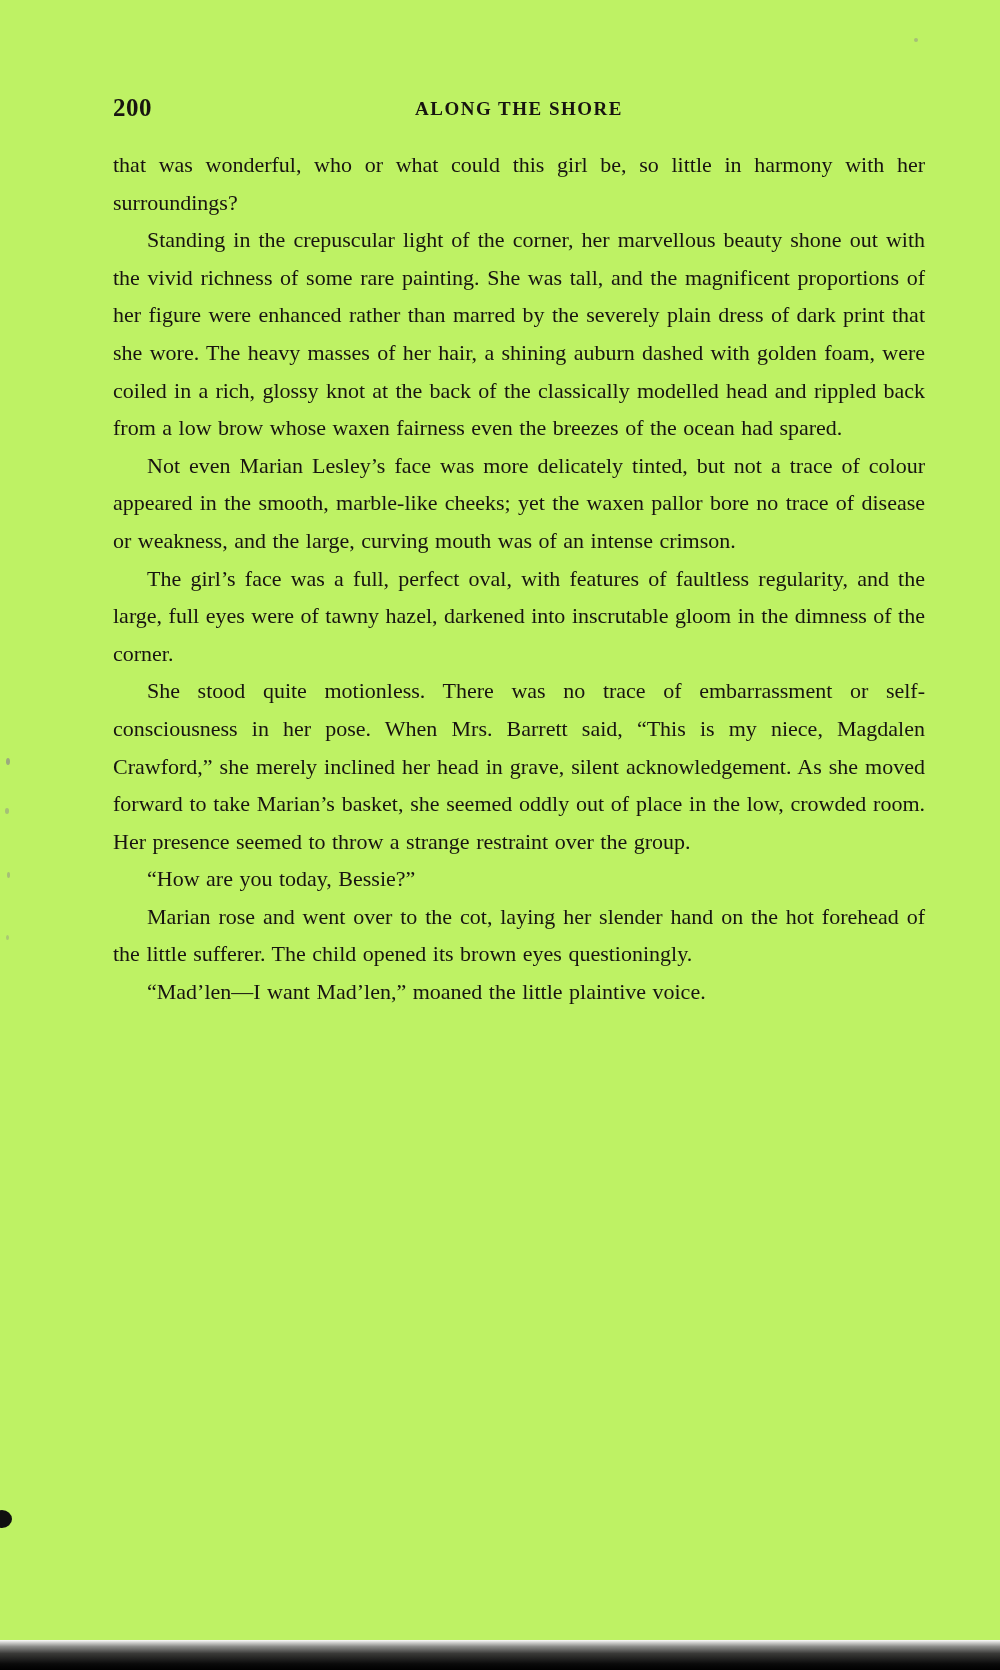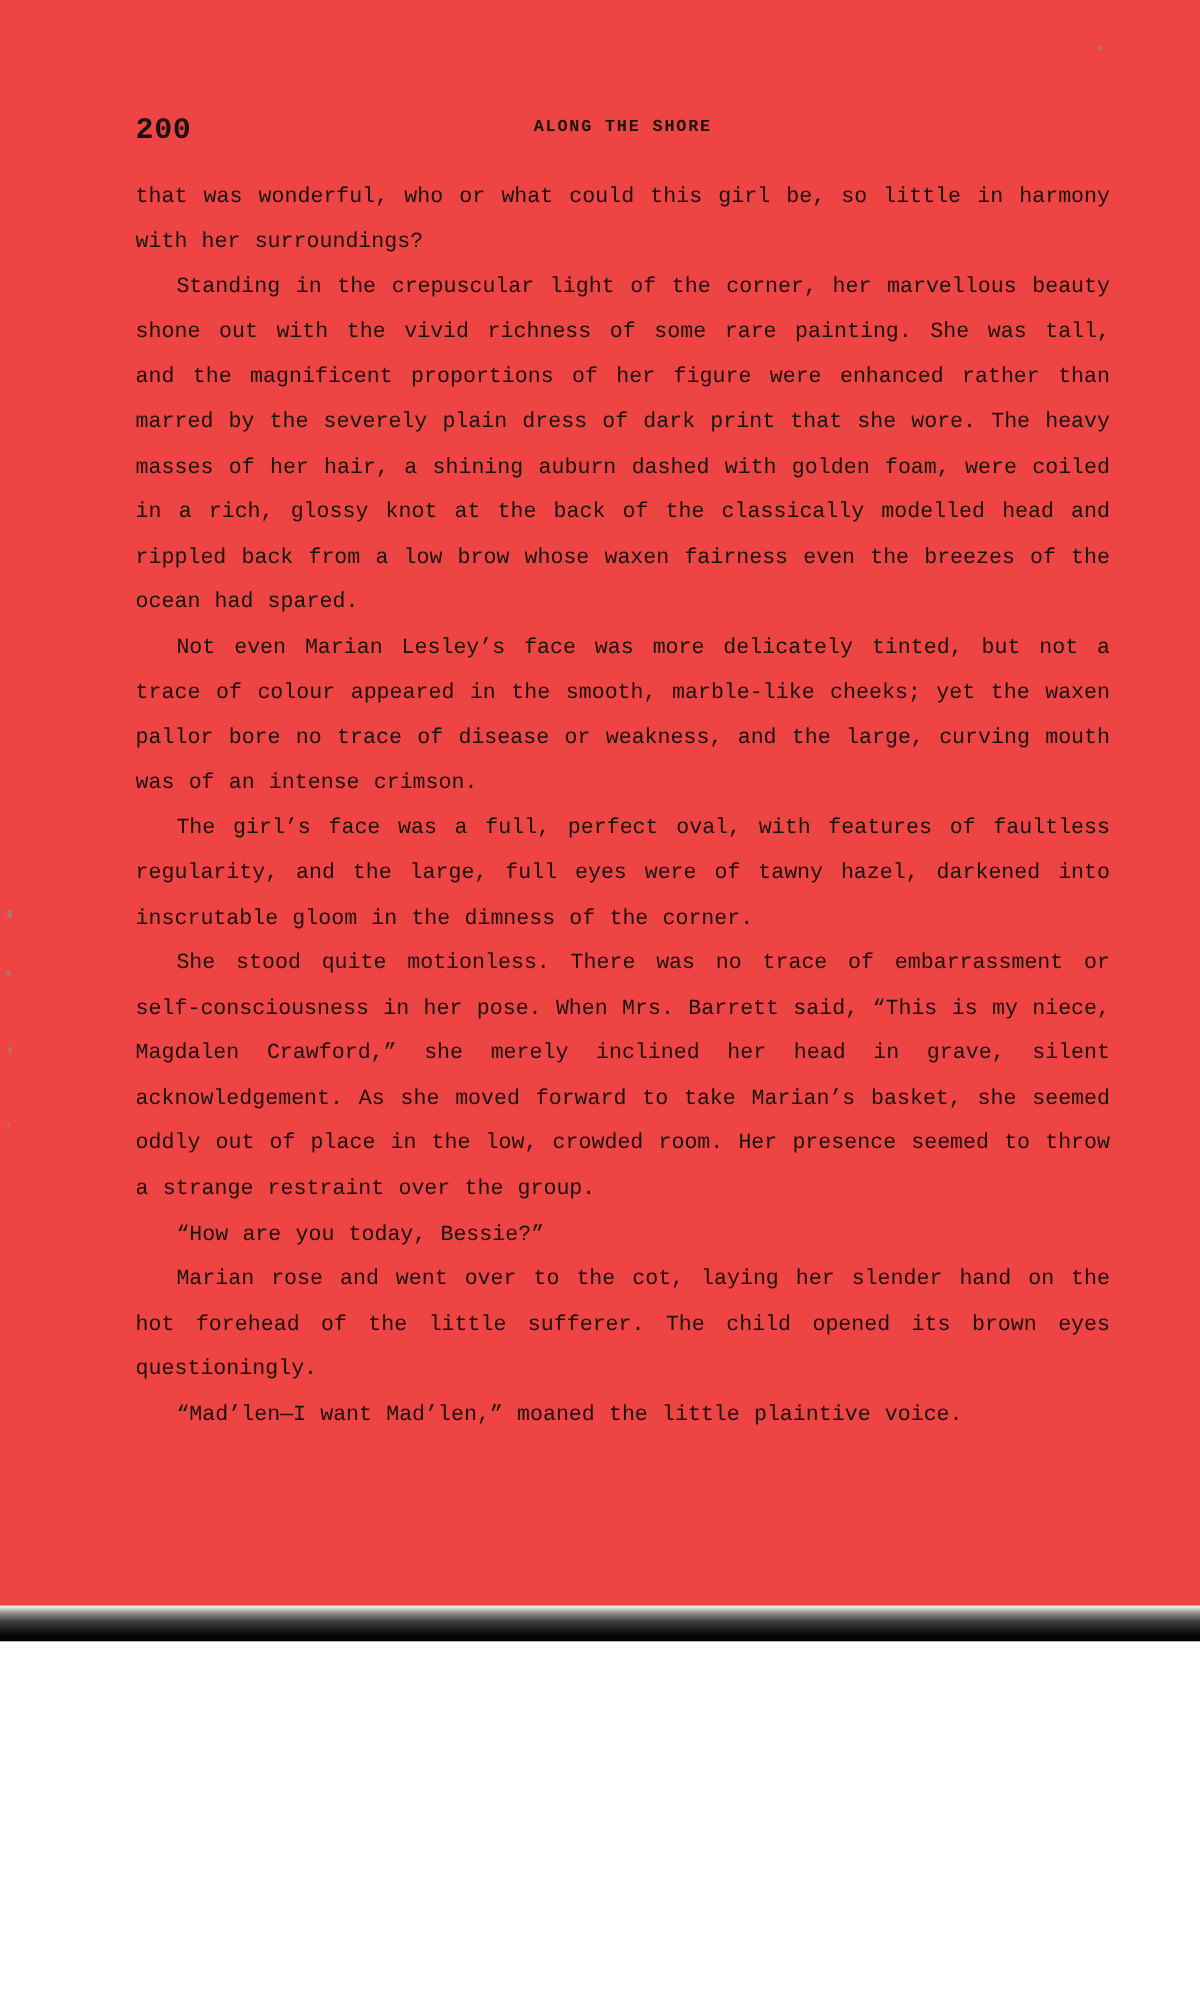--- a/index.html
+++ b/index.html
@@ -3,24 +3,24 @@
 <meta charset="utf-8">
 <style>
   html, body {
     margin: 0;
     padding: 0;
     background: #ffffff;
   }
   .scan {
     position: relative;
     width: 1000px;
-    height: 1368px;
-    background: #ef4444;
+    height: 1670px;
+    background: #bef264;
     overflow: hidden;
-    font-family: Liberation Mono, monospace;
+    font-family: Liberation Serif, serif;
     color: #181410;
   }
   .page-header {
     position: absolute;
     top: 94px;
     left: 113px;
     width: 812px;
     height: 34px;
   }
   .page-number {
@@ -30,33 +30,33 @@
     font-size: 25px;
     font-weight: bold;
     letter-spacing: 0.5px;
   }
   .running-title {
     position: absolute;
     left: 0;
     right: 0;
     top: 4px;
     text-align: center;
-    font-size: 14px;
+    font-size: 19px;
     font-weight: bold;
     letter-spacing: 1.5px;
   }
   .page-body {
     position: absolute;
     top: 146px;
     left: 113px;
     width: 812px;
   }
   .page-body p.para {
     margin: 0;
-    font-size: 18px;
+    font-size: 22px;
     line-height: 37.6px;
     text-align: justify;
     word-spacing: 1px;
   }
   .page-body p.para.indent {
     text-indent: 34px;
   }
   .scan-edge {
     position: absolute;
     left: 0;

